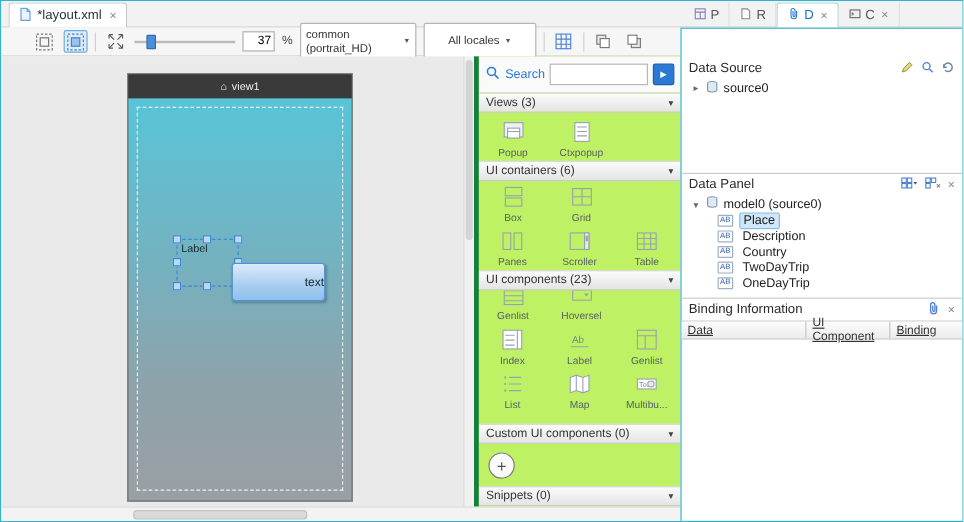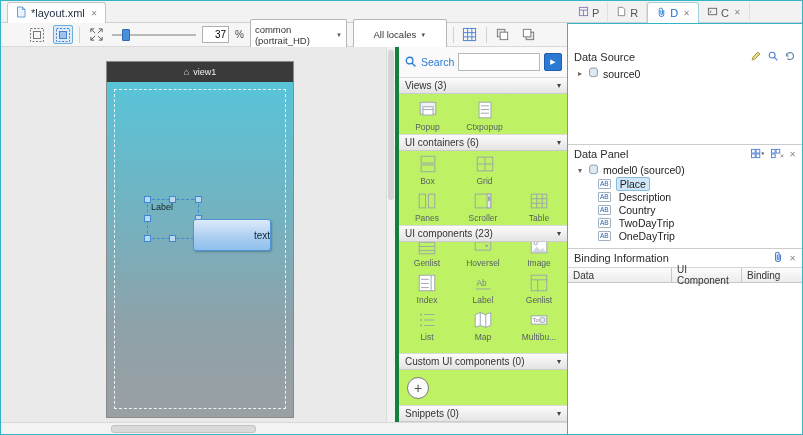--- a/index.html
+++ b/index.html
@@ -79,21 +79,21 @@
   .rsec-head { display:flex; align-items:center; justify-content:space-between; padding:2px 6px 2px 6px; height:18px; }
   .rsec-title { font-size:11px; color:#2b2b2b; }
   .rsec-icons { display:flex; align-items:center; gap:5px; }
   .rsec-icons .x { color:#8a8a8a; font-size:8px; }
   .sash { border-top:1px solid #cccccc; }
   .tree-row { display:flex; align-items:center; gap:4px; padding-left:8px; height:15px; font-size:10.5px; color:#222; }
   .tree-row .arrow { width:8px; font-size:8px; color:#666; text-align:center; }
   .field-row { display:flex; align-items:center; gap:8px; padding-left:30px; height:13px; font-size:10.5px; color:#222; }
   .ab-badge { font-size:6.5px; color:#2a5fae; background:#fff; border:1px solid #9fb0c0; padding:0 1px; line-height:8px; border-radius:1px; }
   .fsel { background:#cfe7f8; border:1px solid #86bde0; border-radius:2px; padding:0 3px; margin-left:-3px; }
-  .btable-head { display:flex; height:16px; background:linear-gradient(#fcfcfc,#ececec); border-top:1px solid #d5d5d5; border-bottom:1px solid #c8c8c8; font-size:10px; color:#333; }
+  .btable-head { display:flex; height:16px; background:linear-gradient(#fcfcfc,#ececec); border-top:1px solid #d5d5d5; border-bottom:1px solid #c8c8c8; font-size:10px; color:#333;text-decoration:underline; }
   .bcol { display:flex; align-items:center; padding-left:5px; border-right:1px solid #c8c8c8; }
   .bc1 { width:104px; } .bc2 { width:70px; } .bc3 { flex:1; border-right:none; }
   .spacer24 { height:24px; }
 </style>
 </head>
 <body>
 
 <div class="app">
 
   <div class="tabbar">
@@ -333,28 +333,20 @@
                 </svg></span>
             <span class="plabel">Genlist</span>
           </div>
           <div class="pcell">
             <span class="picon"><svg viewBox="0 0 24 24">
                   <rect x="3.5" y="7.5" width="17" height="9"></rect>
                   <path d="M14 10.5 h4 l-2 3 z" fill="#98a2ac" stroke="none"></path>
                 </svg></span>
             <span class="plabel">Hoversel</span>
           </div>
-          <div class="pcell">
-            <span class="picon"><svg viewBox="0 0 24 24">
-                  <rect x="3.5" y="4.5" width="17" height="15" fill="#fff"></rect>
-                  <circle cx="8.5" cy="9" r="1.8"></circle>
-                  <path d="M4.5 18.5 l5-6 4 4.5 2.5-3 3.5 4.5 z" fill="#cfd7de" stroke="none"></path>
-                </svg></span>
-            <span class="plabel">Image</span>
-          </div>
         </div>
         <div class="prow">
           <div class="pcell">
             <span class="picon"><svg viewBox="0 0 24 24">
                   <rect x="3.5" y="3.5" width="17" height="17" fill="#fff"></rect>
                   <line x1="16.5" y1="3.5" x2="16.5" y2="20.5"></line>
                   <line x1="5.5" y1="8" x2="14" y2="8"></line>
                   <line x1="5.5" y1="12.5" x2="14" y2="12.5"></line>
                   <line x1="5.5" y1="17" x2="14" y2="17"></line>
                 </svg></span>

